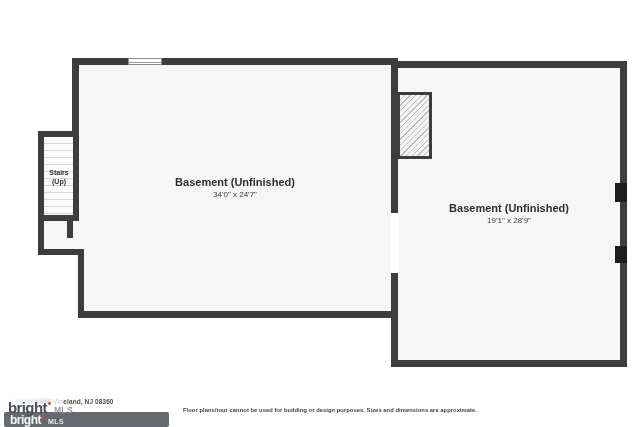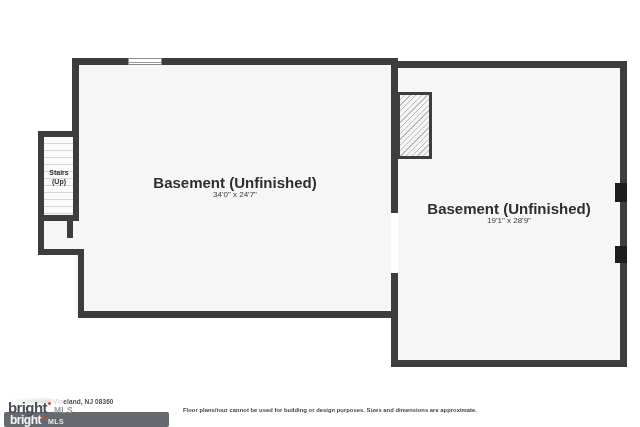--- a/index.html
+++ b/index.html
@@ -28,21 +28,21 @@
   .stairs-treads{
     background:repeating-linear-gradient(180deg,#fbfbfb 0px,#fbfbfb 6px,#d7d7d7 6px,#d7d7d7 7px);
     z-index:2;
   }
   .fixture{background:#1e1e1e;z-index:5;}
   
   .room-label{
     z-index:6;display:flex;flex-direction:column;align-items:center;justify-content:center;
     text-align:center;color:#2e2e2e;pointer-events:none;
   }
-  .room-name{font-size:15px;font-weight:bold;line-height:11px;}
+  .room-name{font-size:11px;font-weight:bold;line-height:11px;}
   .room-dims{font-size:8px;line-height:10px;margin-top:2px;color:#383838;}
   .stairs-label{
     z-index:6;display:flex;flex-direction:column;align-items:center;justify-content:center;
     text-align:center;color:#2f2f2f;font-size:7px;font-weight:bold;line-height:9px;
   }
   
   .address{
     left:12px;top:397px;height:8px;display:flex;align-items:center;z-index:7;
     font-size:6.5px;font-weight:bold;color:#4e4e4e;letter-spacing:0.1px;white-space:nowrap;
   }

